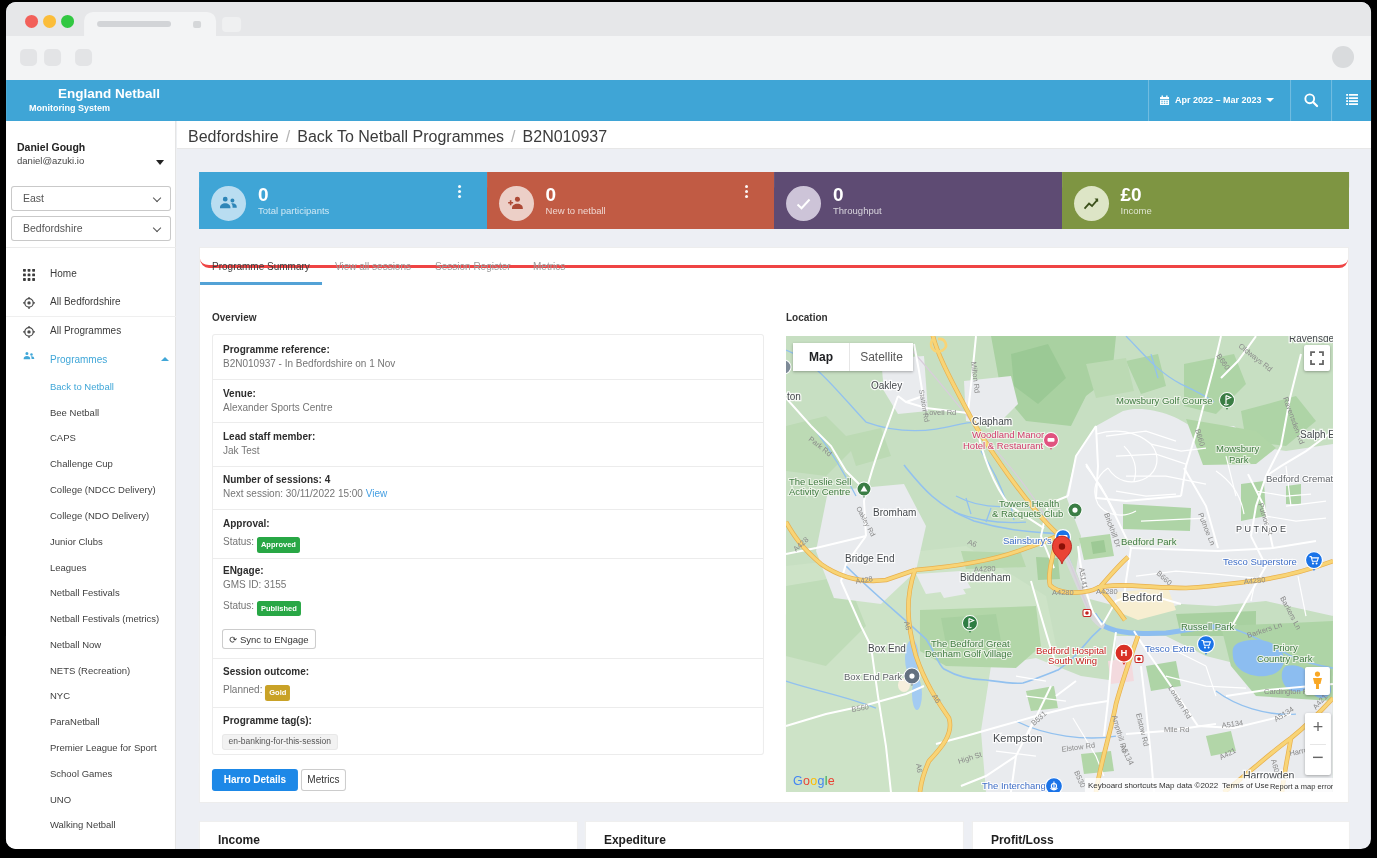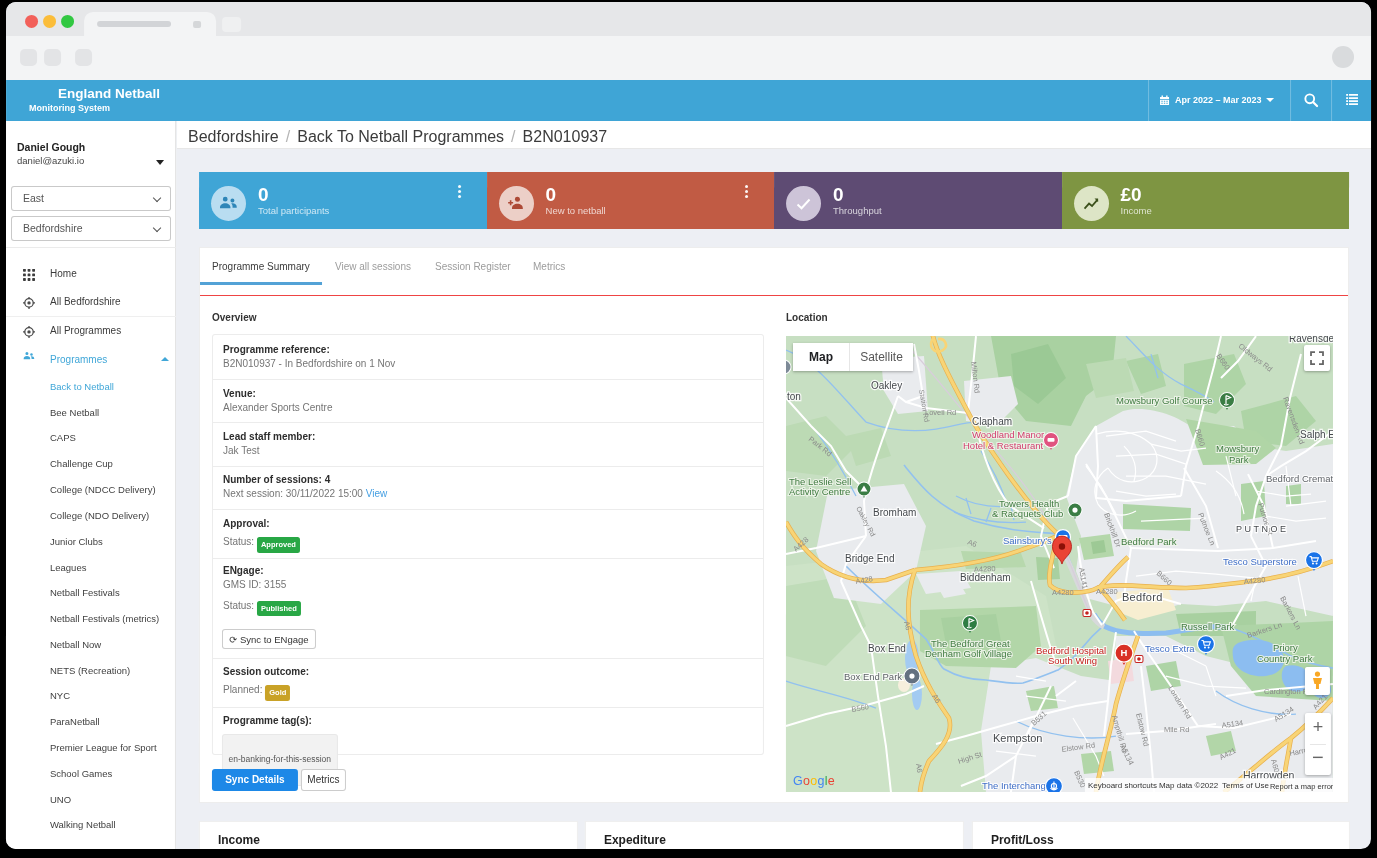--- a/index.html
+++ b/index.html
@@ -44,21 +44,21 @@
 
 .cards { position:absolute; left:193px; top:170px; width:1150px; height:57px; display:flex; }
 .card { width:287.5px; height:57px; position:relative; color:#fff; }
 .ccirc { position:absolute; left:12px; top:14px; width:35px; height:35px; border-radius:50%; }
 .cnum { position:absolute; left:59px; top:12px; font-size:19px; font-weight:bold; }
 .clbl { position:absolute; left:59px; top:33px; font-size:9.5px; color:rgba(255,255,255,.75); }
 .cdots { position:absolute; right:26px; top:13px; color:rgba(255,255,255,.9); font-size:10px; letter-spacing:0; line-height:5px; }
 .cdots b { display:block; width:3px; height:3px; border-radius:50%; background:rgba(255,255,255,.95); margin-bottom:2px; }
 
 .panel { position:absolute; left:193px; top:245px; width:1150px; height:556px; background:#fff; border:1px solid #ededed; }
-.tabrow { position:absolute; left:0; top:0; width:100%; height:48px; border-bottom:1px solid #ef4444; }
+.tabrow { position:absolute; left:0; top:0; width:100%; height:20px; border-bottom:3px solid #ef4444;border-radius:9px; }
 .ptab { position:absolute; top:13px; font-size:10px; color:#9c9c9c; }
 .ptab.on { color:#3c3c3c; }
 .tabul { position:absolute; left:0; top:34px; width:122px; height:3px; background:#53a2d6; }
 .h6 { font-size:10px; font-weight:bold; color:#333; }
 .lg { position:absolute; left:12px; top:86px; width:552px; border:1px solid #ececec; border-radius:3px; }
 .lbl { font-size:10px; font-weight:bold; color:#2d2d2d; }
 .badge { display:inline-block; font-size:7.5px; font-weight:bold; color:#fff; background:#28a745; border-radius:2.5px; padding:2px 4px; vertical-align:-2px; }
 .val2 { font-size:10px; color:#757575; }
 .lgb { position:absolute; left:0; width:100%; height:1px; background:#ececec; }
 .lg > .abs { font-size:10px; line-height:11.5px; }
@@ -287,23 +287,23 @@
       <div class="lgb" style="top:222.5px"></div>
       <div class="abs" style="left:10px;top:230px"><span class="lbl">ENgage:</span></div>
       <div class="abs" style="left:10px;top:244px"><span class="val2">GMS ID: 3155</span></div>
       <div class="abs" style="left:10px;top:264.5px"><span class="val2">Status: </span><span class="badge">Published</span></div>
       <div class="abs" style="left:9px;top:293.5px;width:94px;height:20px;border:1px solid #ccc;border-radius:3px;text-align:center;line-height:19px;font-size:9.5px;color:#333">⟳ Sync to ENgage</div>
       <div class="lgb" style="top:322.5px"></div>
       <div class="abs" style="left:10px;top:331px"><span class="lbl">Session outcome:</span></div>
       <div class="abs" style="left:10px;top:349px"><span class="val2">Planned: </span><span class="badge" style="background:#c9a227">Gold</span></div>
       <div class="lgb" style="top:371.5px"></div>
       <div class="abs" style="left:10px;top:380px"><span class="lbl">Programme tag(s):</span></div>
-      <div class="abs" style="left:8.5px;top:399px;background:#f2f2f2;border:1px solid #e8e8e8;border-radius:3px;padding:19px 6px;font-size:8.5px;color:#555">en-banking-for-this-session</div>
-    </div>
-    <div class="btn abs" style="left:12px;top:521px;width:86px;height:22px;background:#1d88e7;color:#fff;font-weight:bold;line-height:22px">Sync Details</div>
+      <div class="abs" style="left:8.5px;top:399px;background:#f2f2f2;border:1px solid #e8e8e8;border-radius:3px;padding:1px 6px;font-size:8.5px;color:#555">en-banking-for-this-session</div>
+    </div>
+    <div class="btn abs" style="left:12px;top:521px;width:86px;height:22px;background:#1d88e7;color:#fff;font-weight:bold;line-height:22px">Harro Details</div>
     <div class="btn abs" style="left:101px;top:521px;width:45px;height:22px;background:#fff;border:1px solid #ccc;color:#333;line-height:20px">Metrics</div>
     <div class="map">
 <svg width="547" height="456" viewBox="0 0 547 456" style="position:absolute;left:0;top:0">
 <rect width="547" height="456" fill="#c7dfc2"></rect>
 
 <path d="M0,230 L180,210 L260,260 L300,456 L0,456 Z" fill="#cde3c7"></path>
 
 <path d="M205,0 L330,0 L326,40 L300,60 L285,90 L240,85 L215,55 Z" fill="#a9d1a1"></path>
 <path d="M225,18 L262,8 L280,42 L252,68 L228,50 Z" fill="#9bc995"></path>
 <path d="M340,25 L372,18 L380,50 L355,58 Z" fill="#aed4a6"></path>

